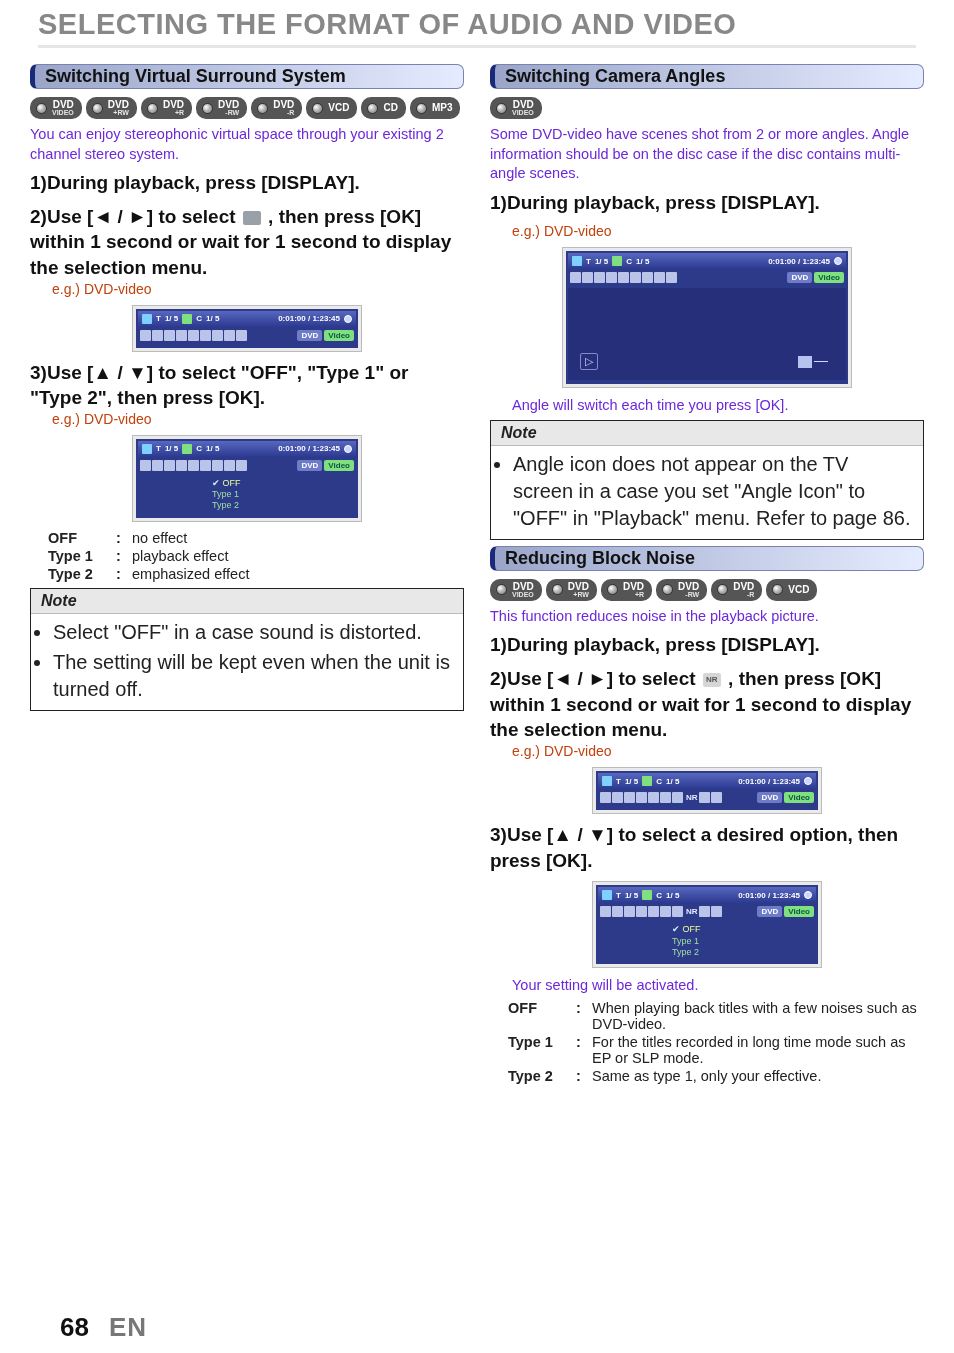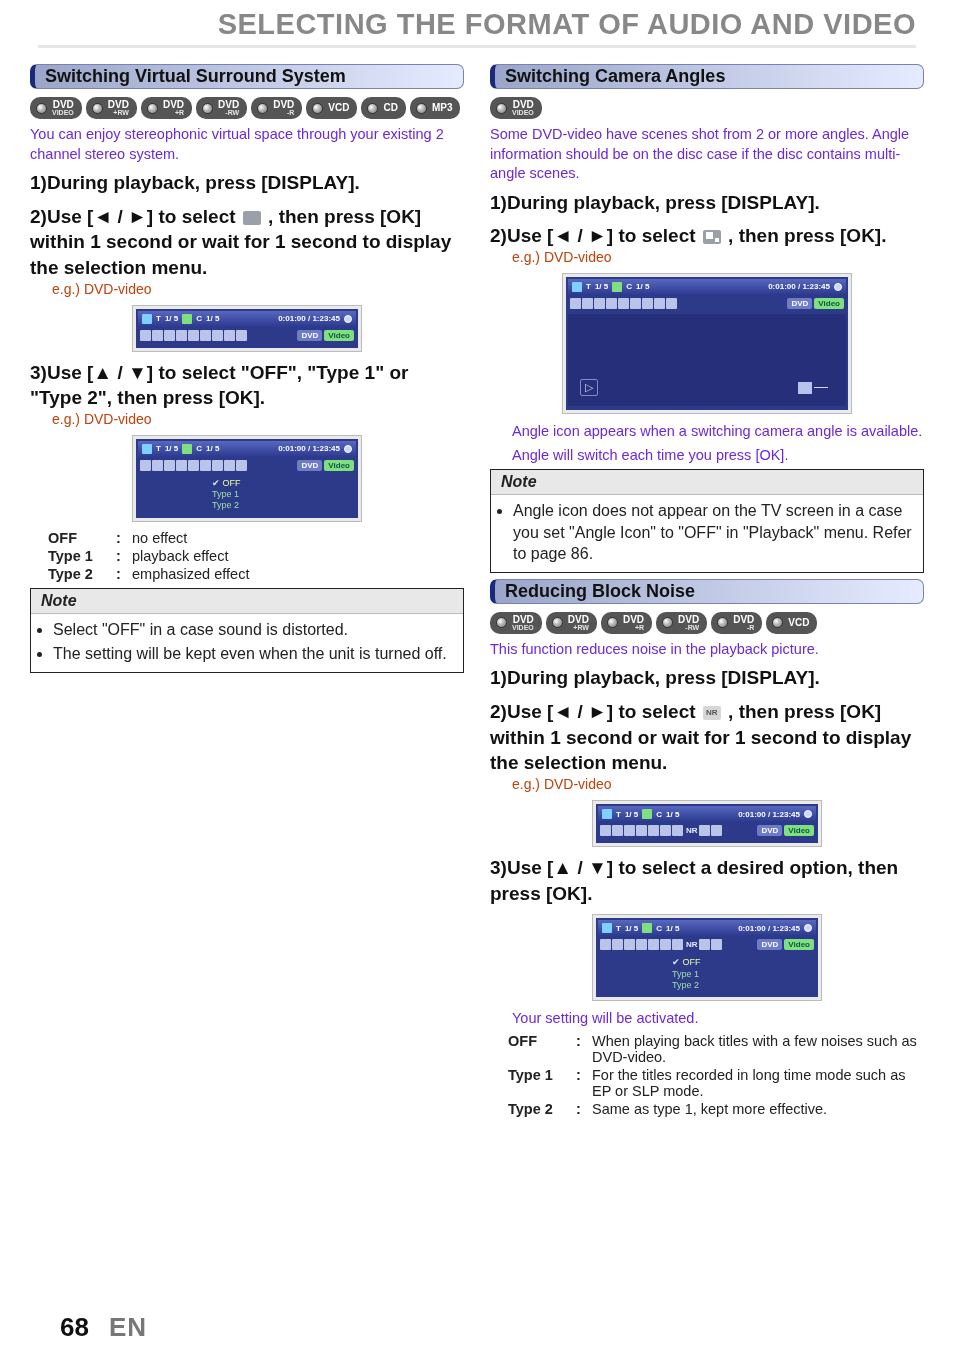--- a/index.html
+++ b/index.html
@@ -27,21 +27,21 @@
   .page {
     width: var(--page-w);
     min-height: var(--page-h);
     margin: 0 auto;
     padding: 8px 30px 0 30px;
     position: relative;
   }
   .page-title {
     color: var(--title-gray);
     font-weight: 700;
-    text-align: right;
+    text-align: left;
     font-size: 29px;
     letter-spacing: .5px;
     border-bottom: 3px solid #e6e6e6;
     padding-bottom: 4px;
     margin: 0 8px 10px 8px;
   }
   .cols { display: flex; gap: 26px; }
   .col { flex: 1 1 0; min-width: 0; }
 
   .section-bar {
@@ -146,21 +146,21 @@
     margin: 0 0;
   }
   .note-title{
     background:var(--note-bg);
     font-style: italic;
     font-weight:700;
     padding:3px 10px;
     font-size:16px;
     border-bottom:1px solid #bbb;
   }
-  .note-ul{margin:5px 10px 7px 22px; padding:0; font-size:16px; line-height:1.35;}
+  .note-ul{margin:5px 10px 7px 22px; padding:0; font-size:20px; line-height:1.35;}
   .note-ul li{margin-bottom:3px;}
 
   .footer{
     position:absolute; left:60px; bottom:10px;
     display:flex; align-items:baseline; gap:20px;
     font-weight:800; color:#111;
   }
   .footer .pn{font-size:26px;}
   .footer .lang{font-size:26px; color:#777; letter-spacing:1px;}
 </style>
@@ -337,21 +337,20 @@
                 <span class="sub">VIDEO</span>
               </span>
             </span>
           </div>
           <p class="body-text">Some DVD-video have scenes shot from 2 or more angles. Angle information should be on the disc case if the disc contains multi-angle scenes.</p>
           <ol class="ol">
             <li>
               <div class="step"><span class="n">1)</span><span class="b">During playback, press [DISPLAY].</span></div>
             </li>
             <li>
-              <div class="step"><span class="n">2)</span><span class="b">Use [<span class="arrow">◄</span> / <span class="arrow">►</span>] to select </span><span class="icon-chip angle"></span><span class="b"> , then press [OK].</span></div>
    <div class="indent sub-text">e.g.) DVD-video</div>
             </li>
           </ol>
           <div class="osd" style="width: 290px;">
             <div class="osd-box">
               <div class="osd-row1">
                 <span class="osd-chip t"></span>
                 <span>T</span>
                 <span>1/  5</span>
      <span class="osd-chip"></span>
@@ -375,21 +374,20 @@
                   <span class="v">Video</span>
                 </span>
               </div>
               <div class="osd-body tall">
                 <span class="osd-play">▷</span>
                 <span class="osd-ang-ic"></span>
                 <span class="osd-angle-line"></span>
               </div>
             </div>
           </div>
-          <p class="body-text indent">Angle icon appears when a switching camera angle is available.</p>
           <p class="body-text indent">Angle will switch each time you press <span class="b">[OK]</span>.</p>
           <div class="note-box">
             <div class="note-title">Note</div>
             <ul class="note-ul">
               <li>Angle icon does not appear on the TV screen in a case you set "Angle Icon" to "OFF" in "Playback" menu. Refer to page 86.</li>
             </ul>
           </div>
           <div class="section-bar">Reducing Block Noise</div>
           <div class="badges">
             <span class="badge">
@@ -517,21 +515,21 @@
           <p class="body-text indent">Your setting will be activated.</p>
           <div class="def-list">
             <span class="k">OFF</span>
             <span class="c">:</span>
             <span>When playing back titles with a few noises such as DVD-video.</span>
             <span class="k">Type 1</span>
             <span class="c">:</span>
             <span>For the titles recorded in long time mode such as EP or SLP mode.</span>
             <span class="k">Type 2</span>
             <span class="c">:</span>
-            <span>Same as type 1, kept more effective.</span>
+            <span>Same as type 1, only your effective.</span>
           </div>
         </div>
       </div>
     </div>
 
   <div class="footer">
     <span class="pn">68</span>
     <span class="lang">EN</span>
   </div>
 </div>

